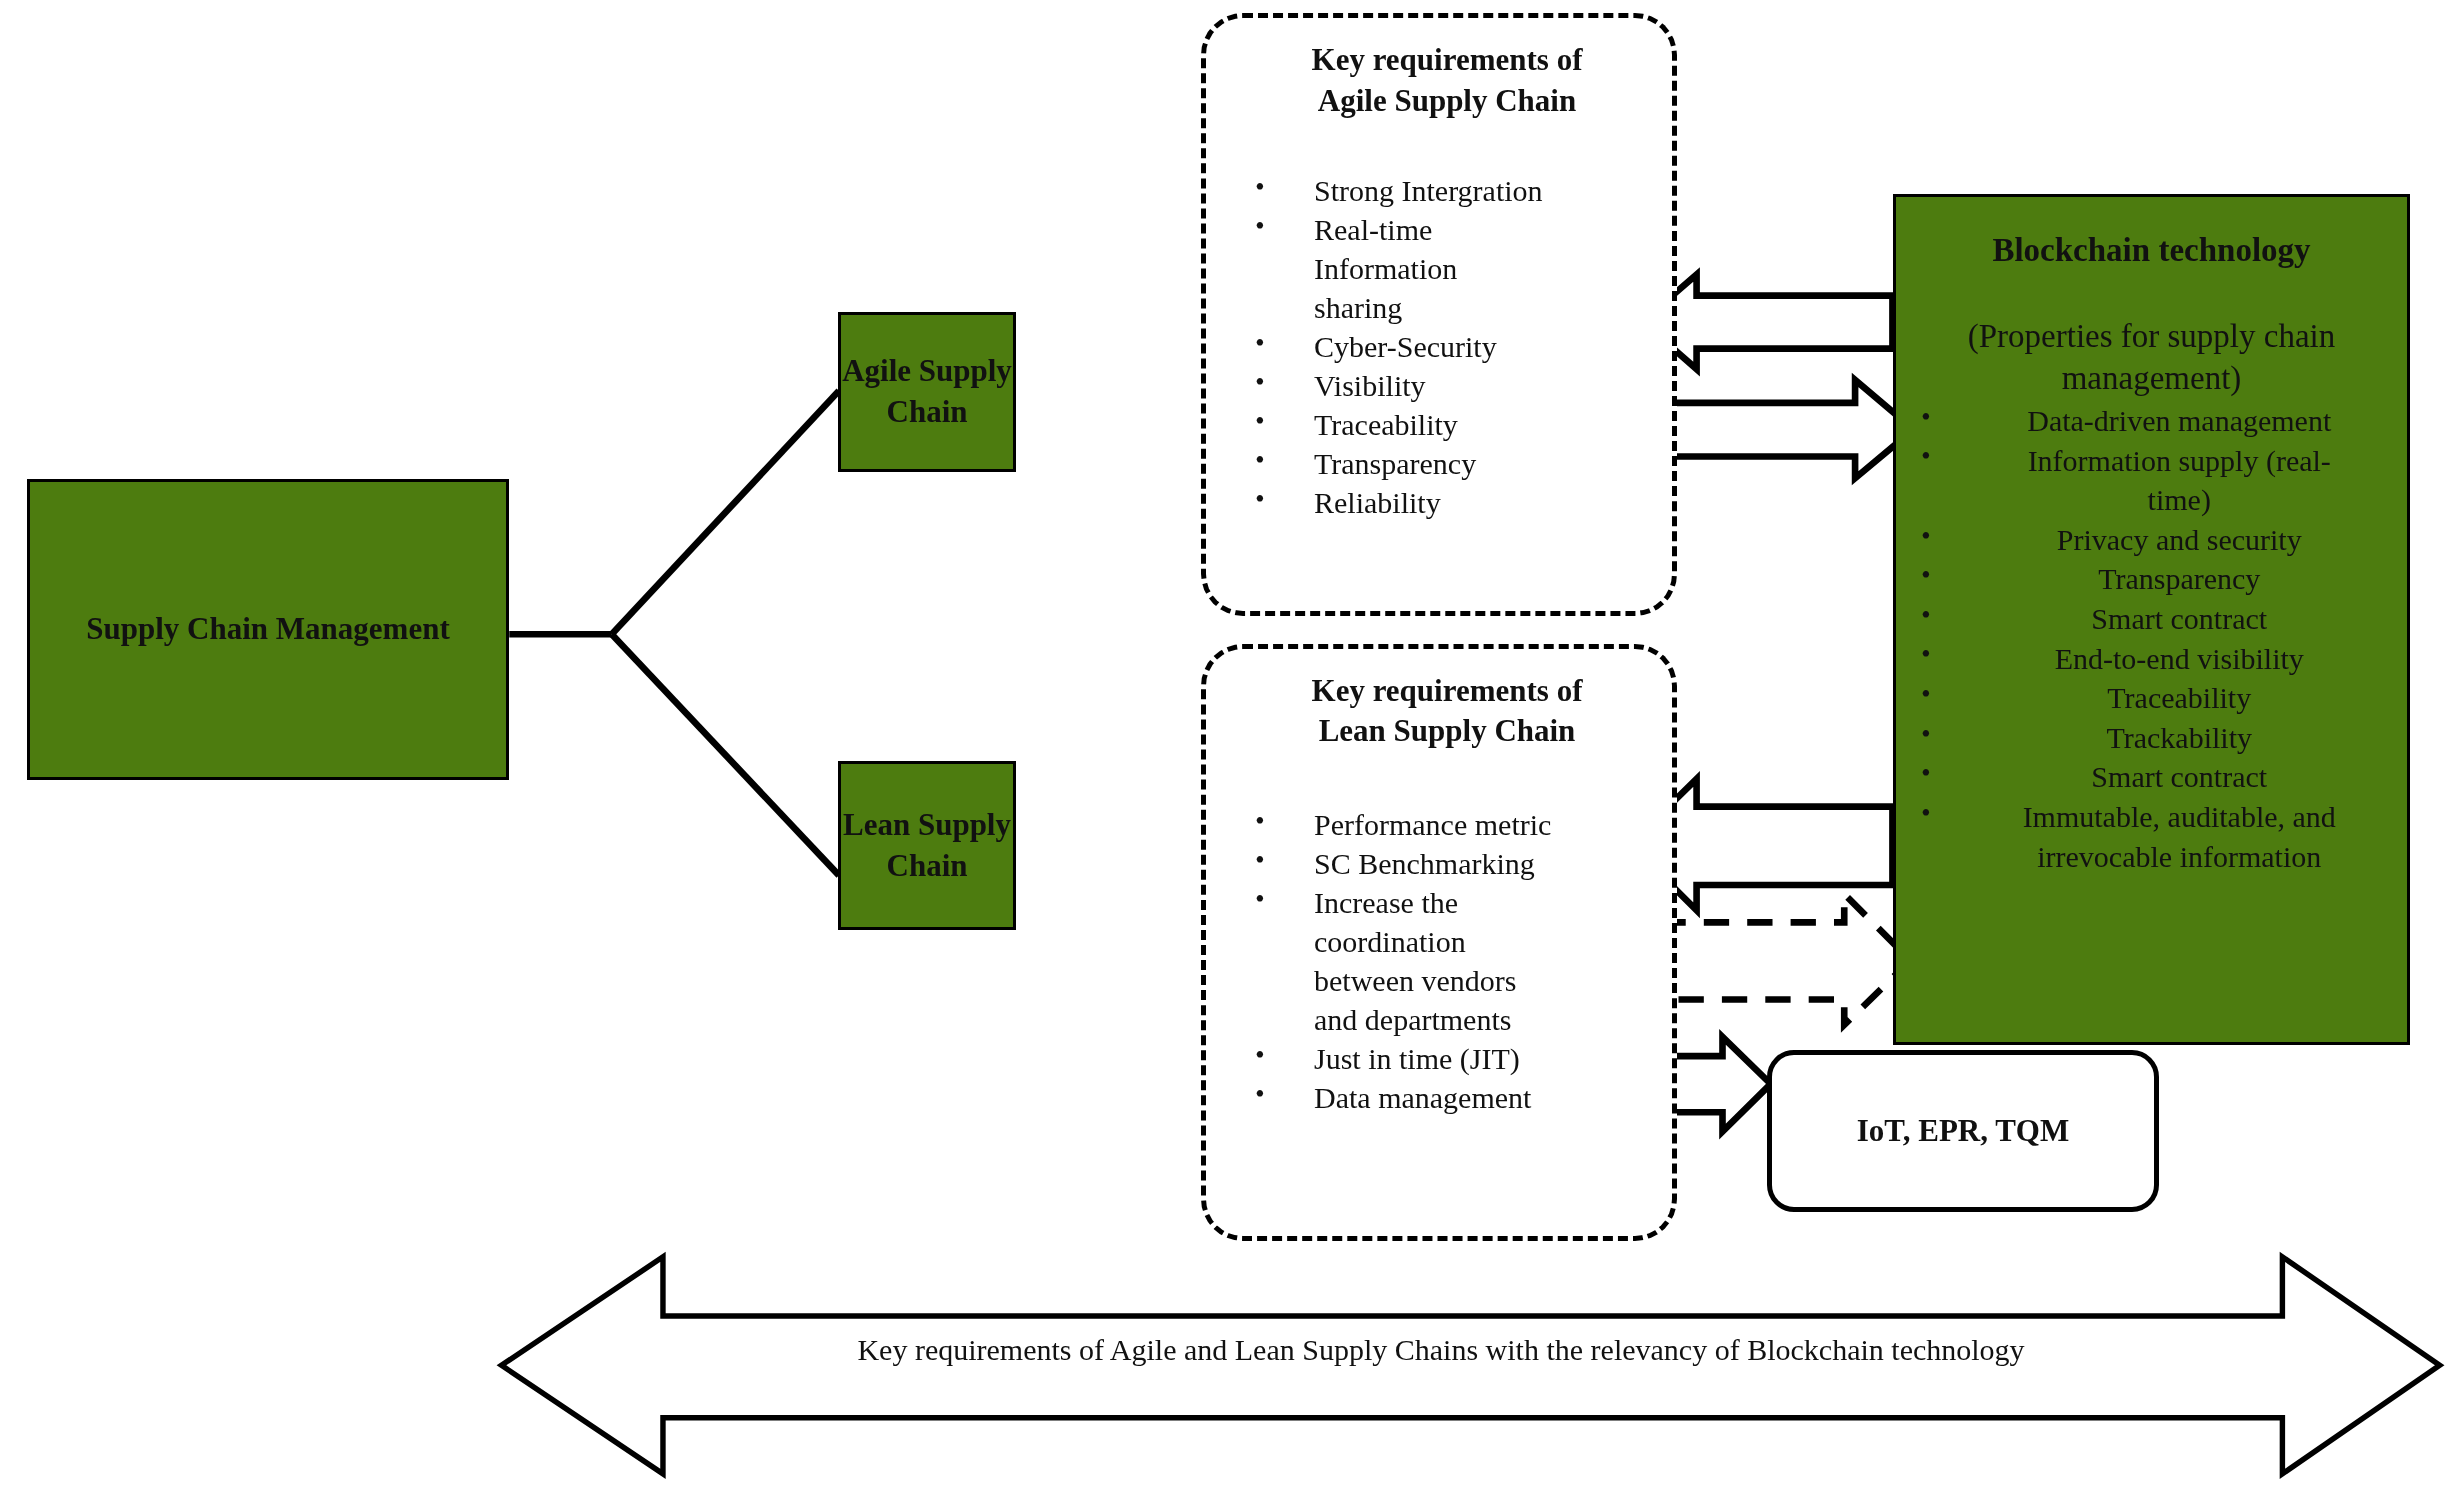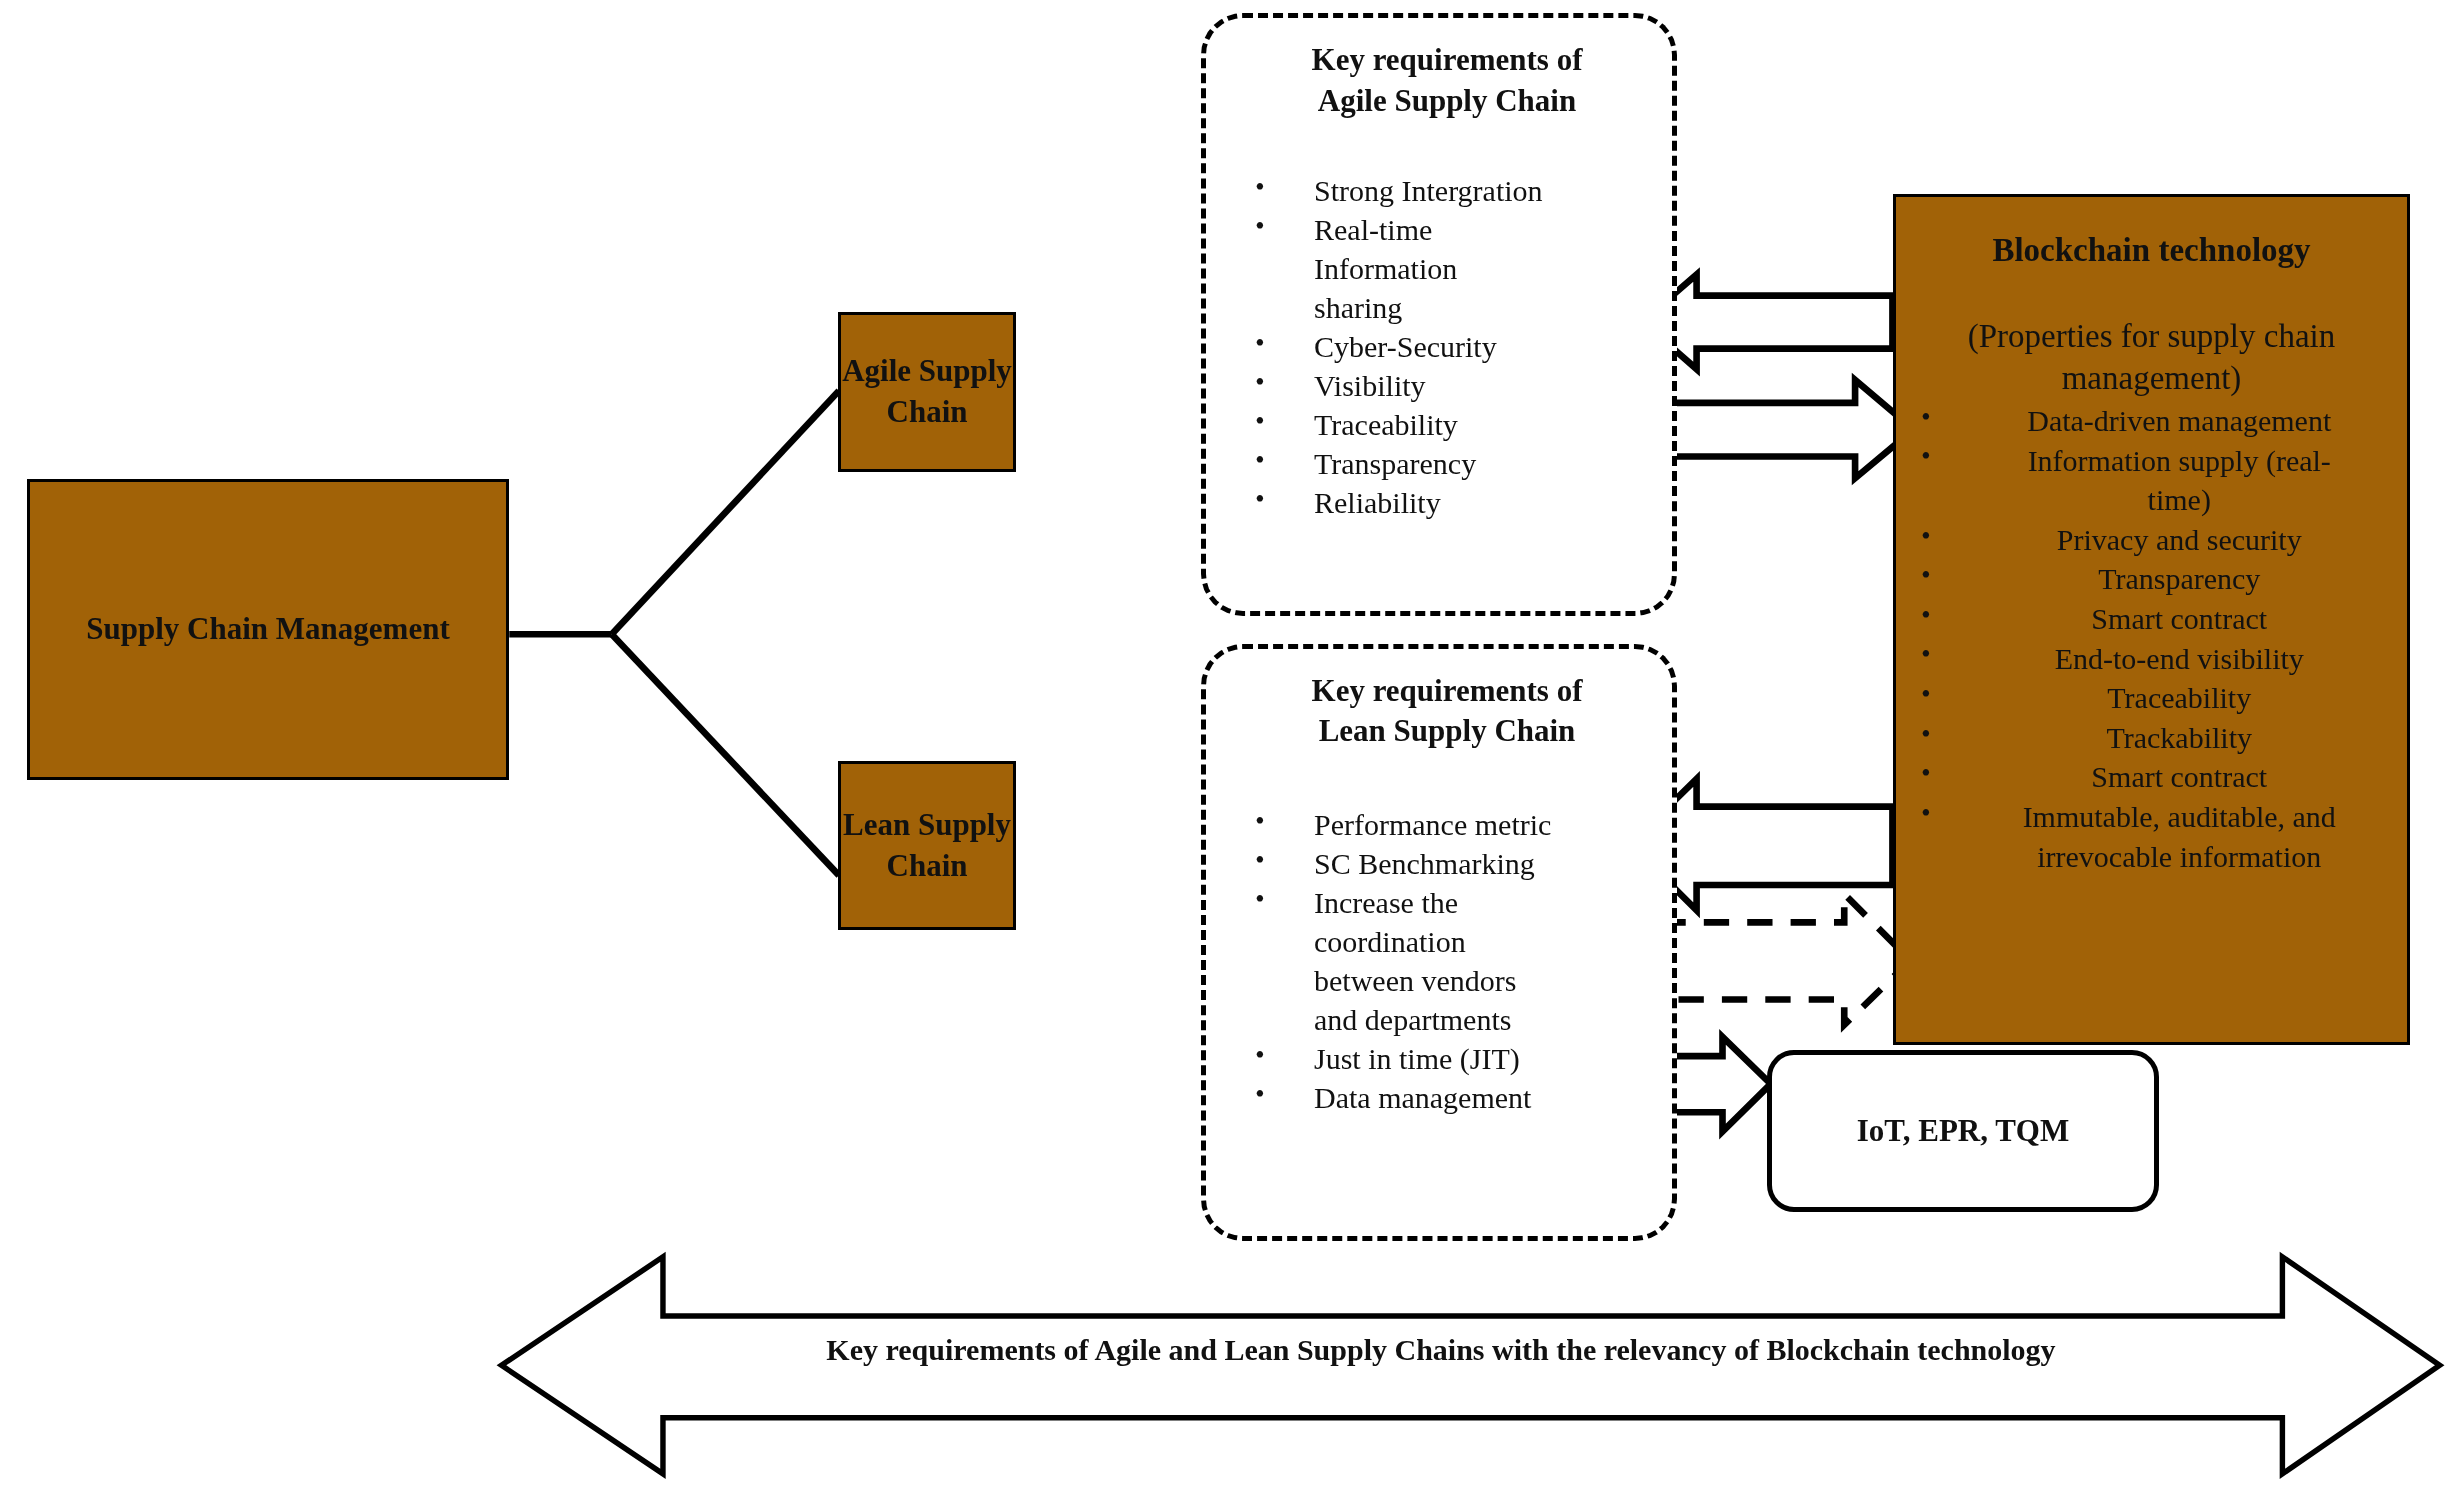--- a/index.html
+++ b/index.html
@@ -1,21 +1,21 @@
 <!DOCTYPE html>
 <html style="font-size:9.6px"><head>
 <meta charset="utf-8">
 <style>
   html, body { margin:0; padding:0; background:#ffffff; }
   body { width:2462px; height:1497px; font-family:"Liberation Serif", serif; color:#111; }
   #stage { position:relative; width:2462px; height:1497px; background:#fff; overflow:hidden; }
 
   .box {
     position:absolute; box-sizing:border-box;
-    background:#a16207; border:3.6px solid #000;
+    background:#4d7c0f; border:3.6px solid #000;
     display:flex; flex-direction:column;
     align-items:center; justify-content:center;
     text-align:center;
   }
   .dashbox {
     position:absolute; box-sizing:border-box;
     background:#fff;
     border:5.4px dashed #000; border-radius:42px;
   }
   .roundbox {
@@ -49,21 +49,21 @@
                 list-style:none; margin:0; padding:0; font-size:30px; line-height:1.26; }
   .bc-bullets li { position:relative; padding-left:47px; margin:0 0 1.8px 0; }
   .bc-bullets li::before { content:"\2022"; position:absolute; left:4.8px; top:-1.2px; font-size:26.5px; }
   .bc-bullets li.cont::before { content:""; }
 
   svg.layer { position:absolute; left:0; top:0; width:2462px; height:1497px; pointer-events:none; }
   svg.layer * { vector-effect:none; }
 
   .banner-text {
     position:absolute; left:543px; top:1333px; width:1796px;
-    text-align:center; font-size:30px; font-weight:bold;
+    text-align:center; font-size:30px; font-weight:normal;
   }
 </style>
 </head>
 <body>
 
 <div id="stage">
 
   <svg class="layer" viewBox="0 0 4085 2483">
 
     <g fill="none" stroke="#000" stroke-width="11">

